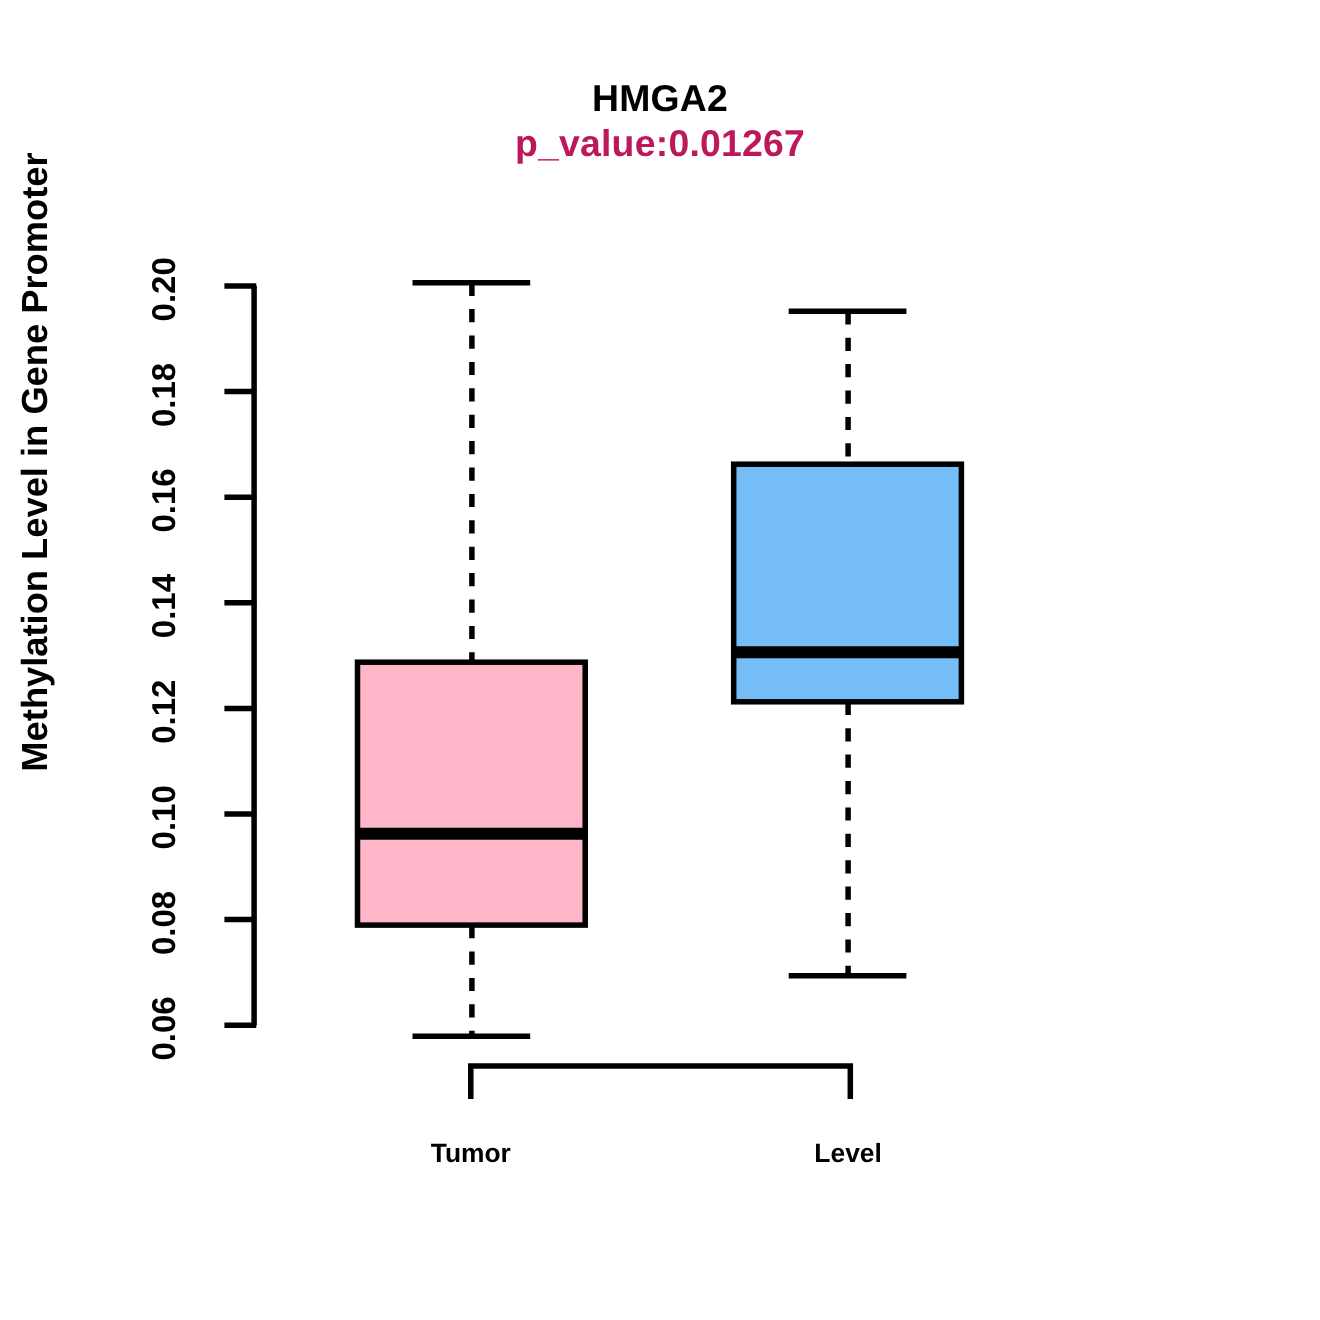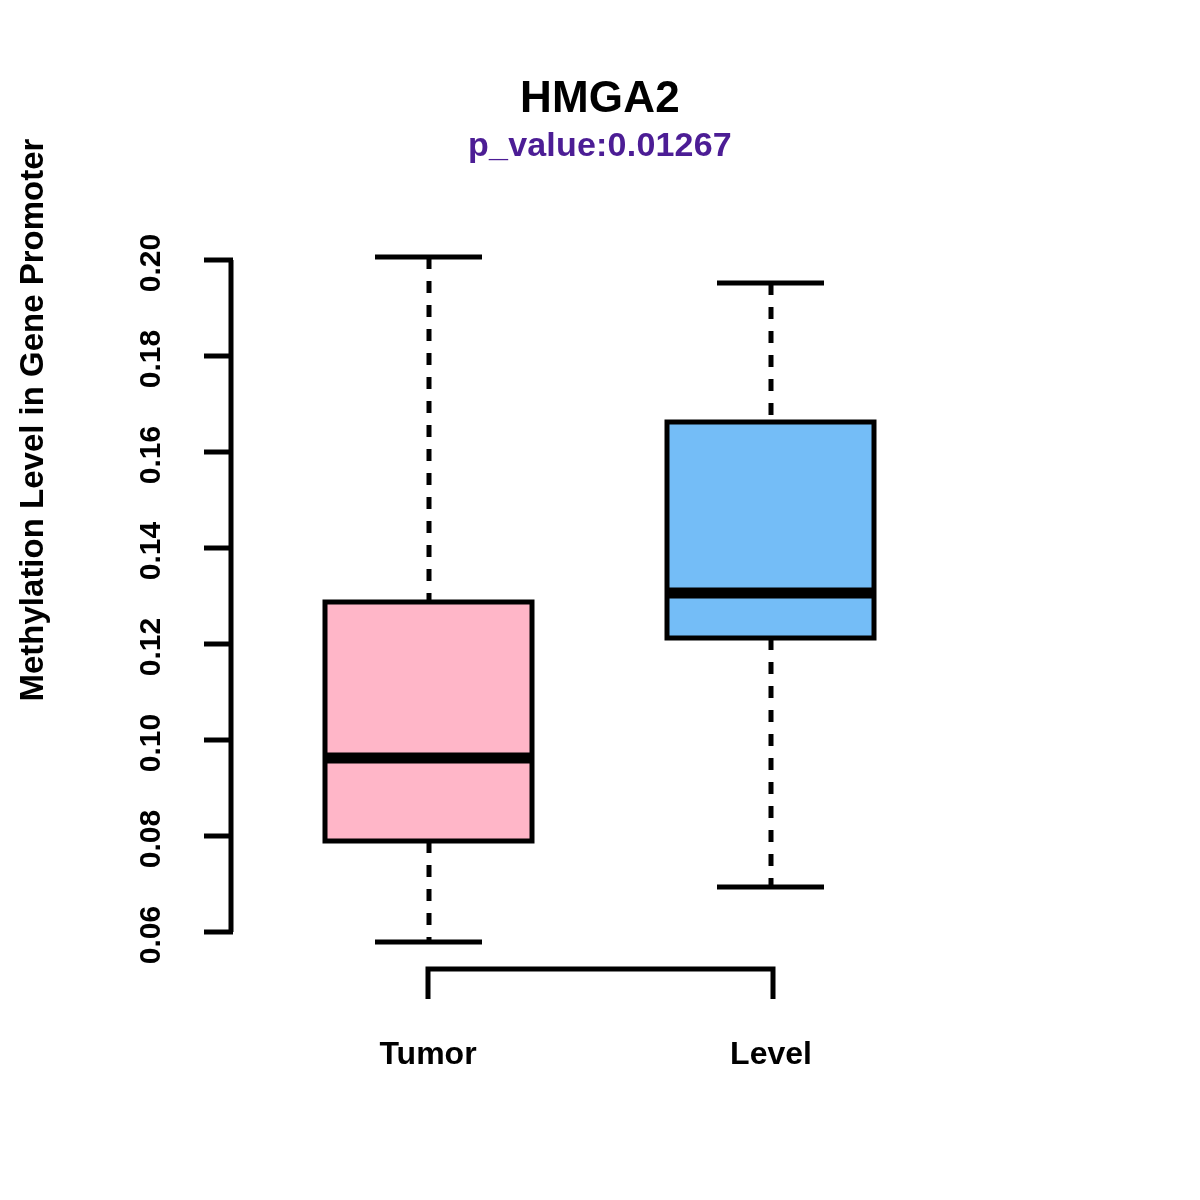--- a/index.html
+++ b/index.html
@@ -21,30 +21,30 @@
   
   #title-block {
     position: absolute;
     left: 0;
     top: 70px;
     width: 1200px;
     text-align: center;
     pointer-events: none;
   }
   #title-main {
-    font-size: 44px;
+    font-size: 34px;
     font-weight: bold;
     color: #000000;
     line-height: 1.22;
     letter-spacing: 0.2px;
   }
   #title-sub {
     font-size: 34px;
     font-weight: bold;
-    color: #4c1d95;
+    color: #be185d;
     line-height: 1.22;
     letter-spacing: 0.2px;
   }
 
   
   #ylab {
     position: absolute;
     left: 0px;
     top: 0px;
     width: 1200px;
@@ -76,21 +76,21 @@
     color: #000000;
     white-space: nowrap;
     transform-origin: 50% 50%;
     transform: rotate(-90deg);
     text-align: center;
   }
 
   
   .xlabel {
     position: absolute;
-    font-size: 32px;
+    font-size: 24px;
     font-weight: bold;
     color: #000000;
     white-space: nowrap;
     text-align: center;
     transform: translateX(-50%);
   }
 </style>
 </head>
 <body>
 

